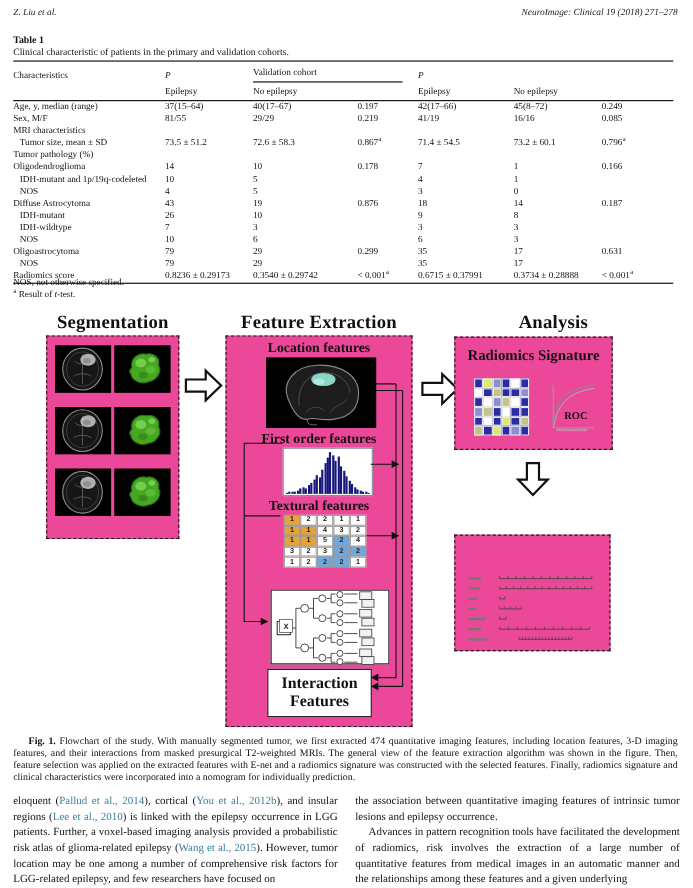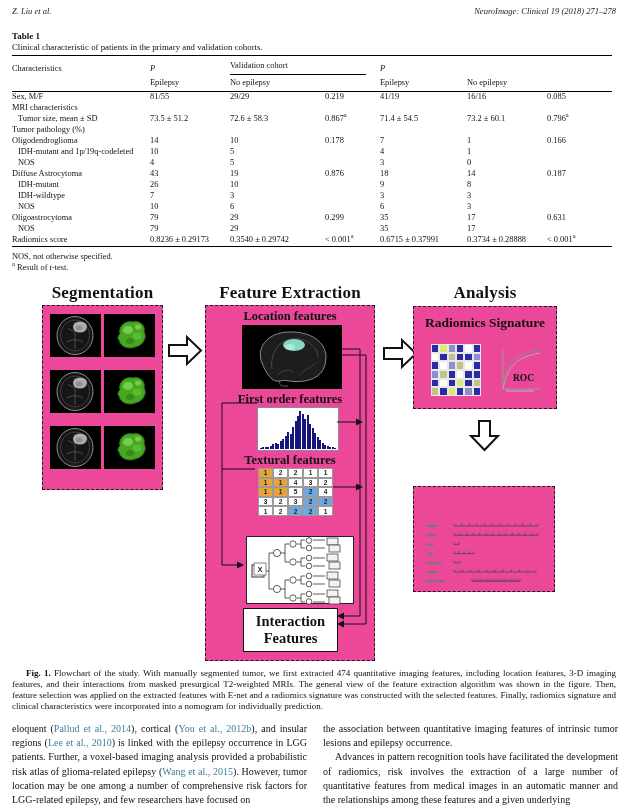--- a/index.html
+++ b/index.html
@@ -98,20 +98,29 @@
       <div>Epilepsy</div>
       <div>No epilepsy</div>
       <div></div>
       <div>Epilepsy</div>
       <div>No epilepsy</div>
       <div></div>
     </div>
     <div class="midrule"></div>
     <div id="t1-body">
         <div class="trow">
+          <div style="padding-left: 0px;">Age, y, median (range)</div>
+          <div>37(15–64)</div>
+          <div>40(17–67)</div>
+          <div>0.197</div>
+          <div>42(17–66)</div>
+          <div>45(8–72)</div>
+          <div>0.249</div>
+        </div>
+        <div class="trow">
           <div style="padding-left: 0px;">Sex, M/F</div>
           <div>81/55</div>
           <div>29/29</div>
           <div>0.219</div>
           <div>41/19</div>
           <div>16/16</div>
           <div>0.085</div>
         </div>
         <div class="trow">
           <div style="padding-left: 0px;">MRI characteristics</div>
@@ -234,21 +243,21 @@
     <div class="botrule"></div>
   </div>
 
   <div class="tbl-foot" style="top:252px">NOS, not otherwise specified.</div>
   <div class="tbl-foot fn2" style="top:263px" id="fn2"><sup>a</sup><span> Result of </span><i>t</i><span>-test.</span></div>
 
   <div class="figure">
 
     <div class="fig-h" style="left:42px; top:0; width:121px;">Segmentation</div>
     <div class="fig-h" style="left:205px; top:0; width:170px;">Feature Extraction</div>
-    <div class="fig-h" style="left:413px; top:0; width:144px;">Analysis</div>
+    <div class="fig-h" style="left:431px; top:0; width:144px;">Analysis</div>
 
     <div class="dashbox" style="left:42px; top:22px; width:121px; height:185px;">
       <div class="seg-rows">
         <div class="seg-row">
             <span class="imcell mri">
               <svg viewBox="0 0 51 43">
   <rect width="51" height="43" fill="#000"></rect>
   <ellipse cx="25" cy="21.5" rx="18" ry="19" fill="#161616" stroke="#8d8d8d" stroke-width="1"></ellipse>
   <ellipse cx="25" cy="21.5" rx="14.5" ry="15.5" fill="none" stroke="#4a4a4a" stroke-width="0.7"></ellipse>
   <path d="M25,8 V35 M18,14 C21,18 29,18 32,14 M17,28 C21,25 29,25 33,28" stroke="#5c5c5c" stroke-width="0.8" fill="none"></path>

